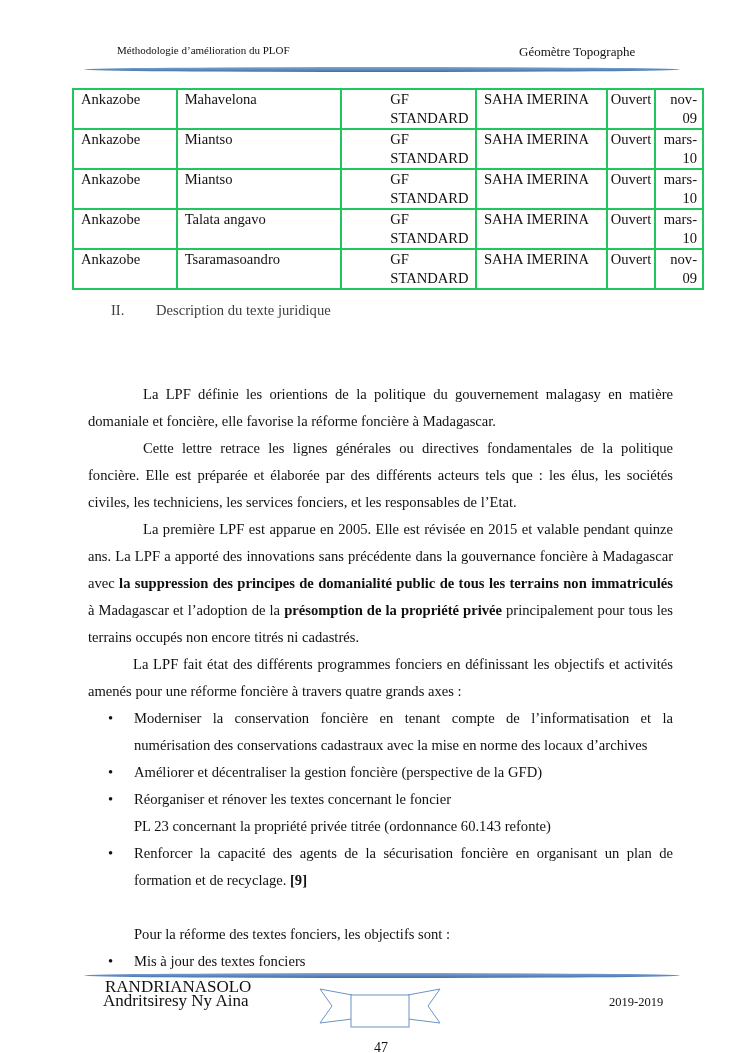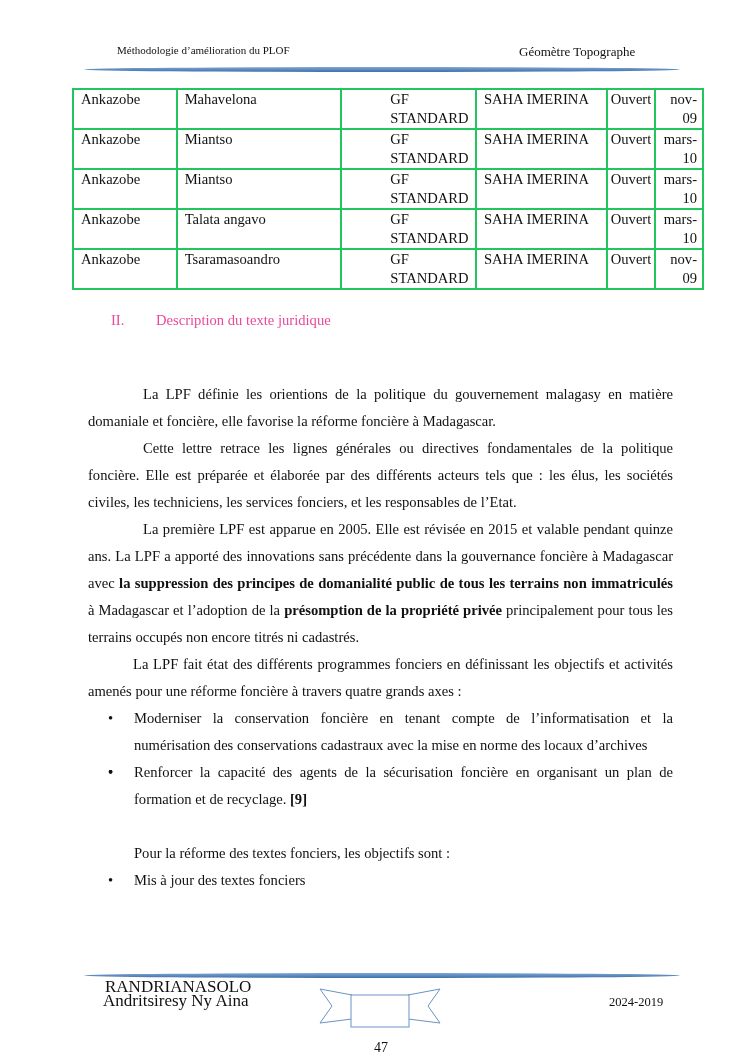--- a/index.html
+++ b/index.html
@@ -23,21 +23,21 @@
   }
   table.data td { border: 2px solid #22c55e; padding: 0 5px 0 7px; vertical-align: top; }
   table.data td.c1 { width: 97px; }
   table.data td.c2 { width: 164px; }
   table.data td.c3 { width: 80px; padding-left: 48px; }
   table.data td.c4 { width: 130px; }
   table.data td.c5 { width: 36px; padding: 0 3px; }
   table.data td.c6 { width: 40px; text-align: right; padding: 0 5px 0 2px; }
 
   .section-title {
-    position: absolute; left: 111px; top: 312px; color: #ec4899; font-size: 14.6px;
+    position: absolute; left: 111px; top: 302px; color: #404040; font-size: 14.6px;
   }
   .section-title .num { display: inline-block; width: 45px; }
 
   .body-text {
     position: absolute; left: 88px; top: 333px; width: 585px;
     line-height: 27px; text-align: justify; margin-top: 48px;
   }
   .body-text p { margin: 0; }
   .indent { text-indent: 55px; }
   .indent2 { text-indent: 45px; }
@@ -116,23 +116,24 @@
   <span class="num">II.</span><span>Description du texte juridique</span>
 </div>
 
 <div class="body-text">
   <p class="indent">La LPF définie les orientions de la politique du gouvernement malagasy en matière domaniale et foncière, elle favorise la réforme foncière à Madagascar.</p>
   <p class="indent">Cette lettre retrace les lignes générales ou directives fondamentales de la politique foncière. Elle est préparée et élaborée par des différents acteurs tels que : les élus, les sociétés civiles, les techniciens, les services fonciers, et les responsables de l’Etat.</p>
   <p class="indent"><span>La première LPF est apparue en 2005. Elle est révisée en 2015 et valable pendant quinze ans. La LPF a apporté des innovations sans précédente dans la gouvernance foncière à Madagascar avec </span><b>la suppression des principes de domanialité public de tous les terrains non immatriculés</b><span> à Madagascar et l’adoption de la </span><b>présomption de la propriété privée</b><span> principalement pour tous les terrains occupés non encore titrés ni cadastrés.</span></p>
   <p class="indent2">La LPF fait état des différents programmes fonciers en définissant les objectifs et activités amenés pour une réforme foncière à travers quatre grands axes :</p>
   <ul class="bullets">
     <li><span class="dot">•</span><span>Moderniser la conservation foncière en tenant compte de l’informatisation et la numérisation des conservations cadastraux avec la mise en norme des locaux d’archives</span></li>
-    <li><span class="dot">•</span></li>
-    <li><span class="dot">•</span></li>
+    <li><span class="dot">•</span><span>Améliorer et décentraliser la gestion foncière (perspective de la GFD)</span></li>
+    <li><span class="dot">•</span><span>Réorganiser et rénover les textes concernant le foncier</span></li>
   </ul>
+  <p class="sub-line">PL 23 concernant la propriété privée titrée (ordonnance 60.143 refonte)</p>
   <ul class="bullets">
     <li><span class="dot">•</span><span>Renforcer la capacité des agents de la sécurisation foncière en organisant un plan de formation et de recyclage. </span><b>[9]</b></li>
   </ul>
   <div class="spacer"></div>
   <p class="lead-in">Pour la réforme des textes fonciers, les objectifs sont :</p>
   <ul class="bullets">
     <li><span class="dot">•</span><span>Mis à jour des textes fonciers</span></li>
   </ul>
 </div>
 
@@ -142,13 +143,13 @@
   <div>Andritsiresy Ny Aina</div>
 </div>
 <svg class="page-badge" viewBox="0 0 124 46" xmlns="http://www.w3.org/2000/svg">
   <g fill="#ffffff" stroke="#6b93c4" stroke-width="1">
     <polygon points="2,4 34,10 34,34 2,38 14,21"></polygon>
     <polygon points="122,4 90,10 90,34 122,38 110,21"></polygon>
     <rect x="33" y="10" width="58" height="32"></rect>
   </g>
 </svg>
 <div class="page-num">47</div>
-<div class="footer-year">2024-2019</div>
+<div class="footer-year">2019-2019</div>
 
 </body></html>

